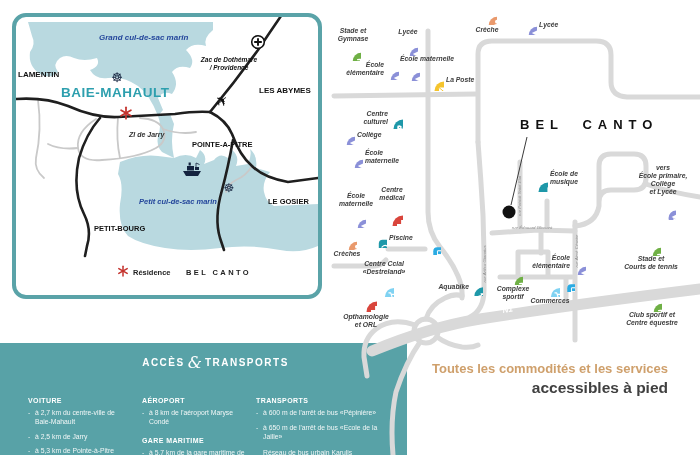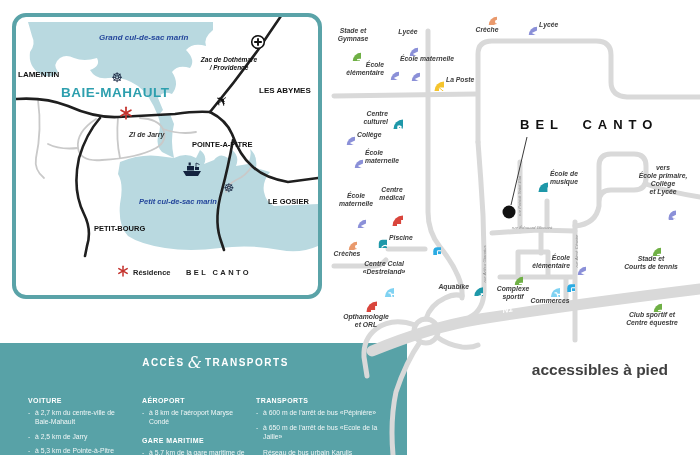--- a/index.html
+++ b/index.html
@@ -450,14 +450,15 @@
       <div class="plabel" style="left: 628px; top: 164px; width: 70px; text-align: center;">vers
 École primaire,
 Collège
 et Lycée</div>
     </div>
   </div>
 
 <div id="belcanto-title" class="abs">BEL CANTO</div>
 
 <div id="tagline" class="abs">
+  <div class="t1">Toutes les commodités et les services</div>
   <div class="t2">accessibles à pied</div>
 </div>
 
 </body></html>

